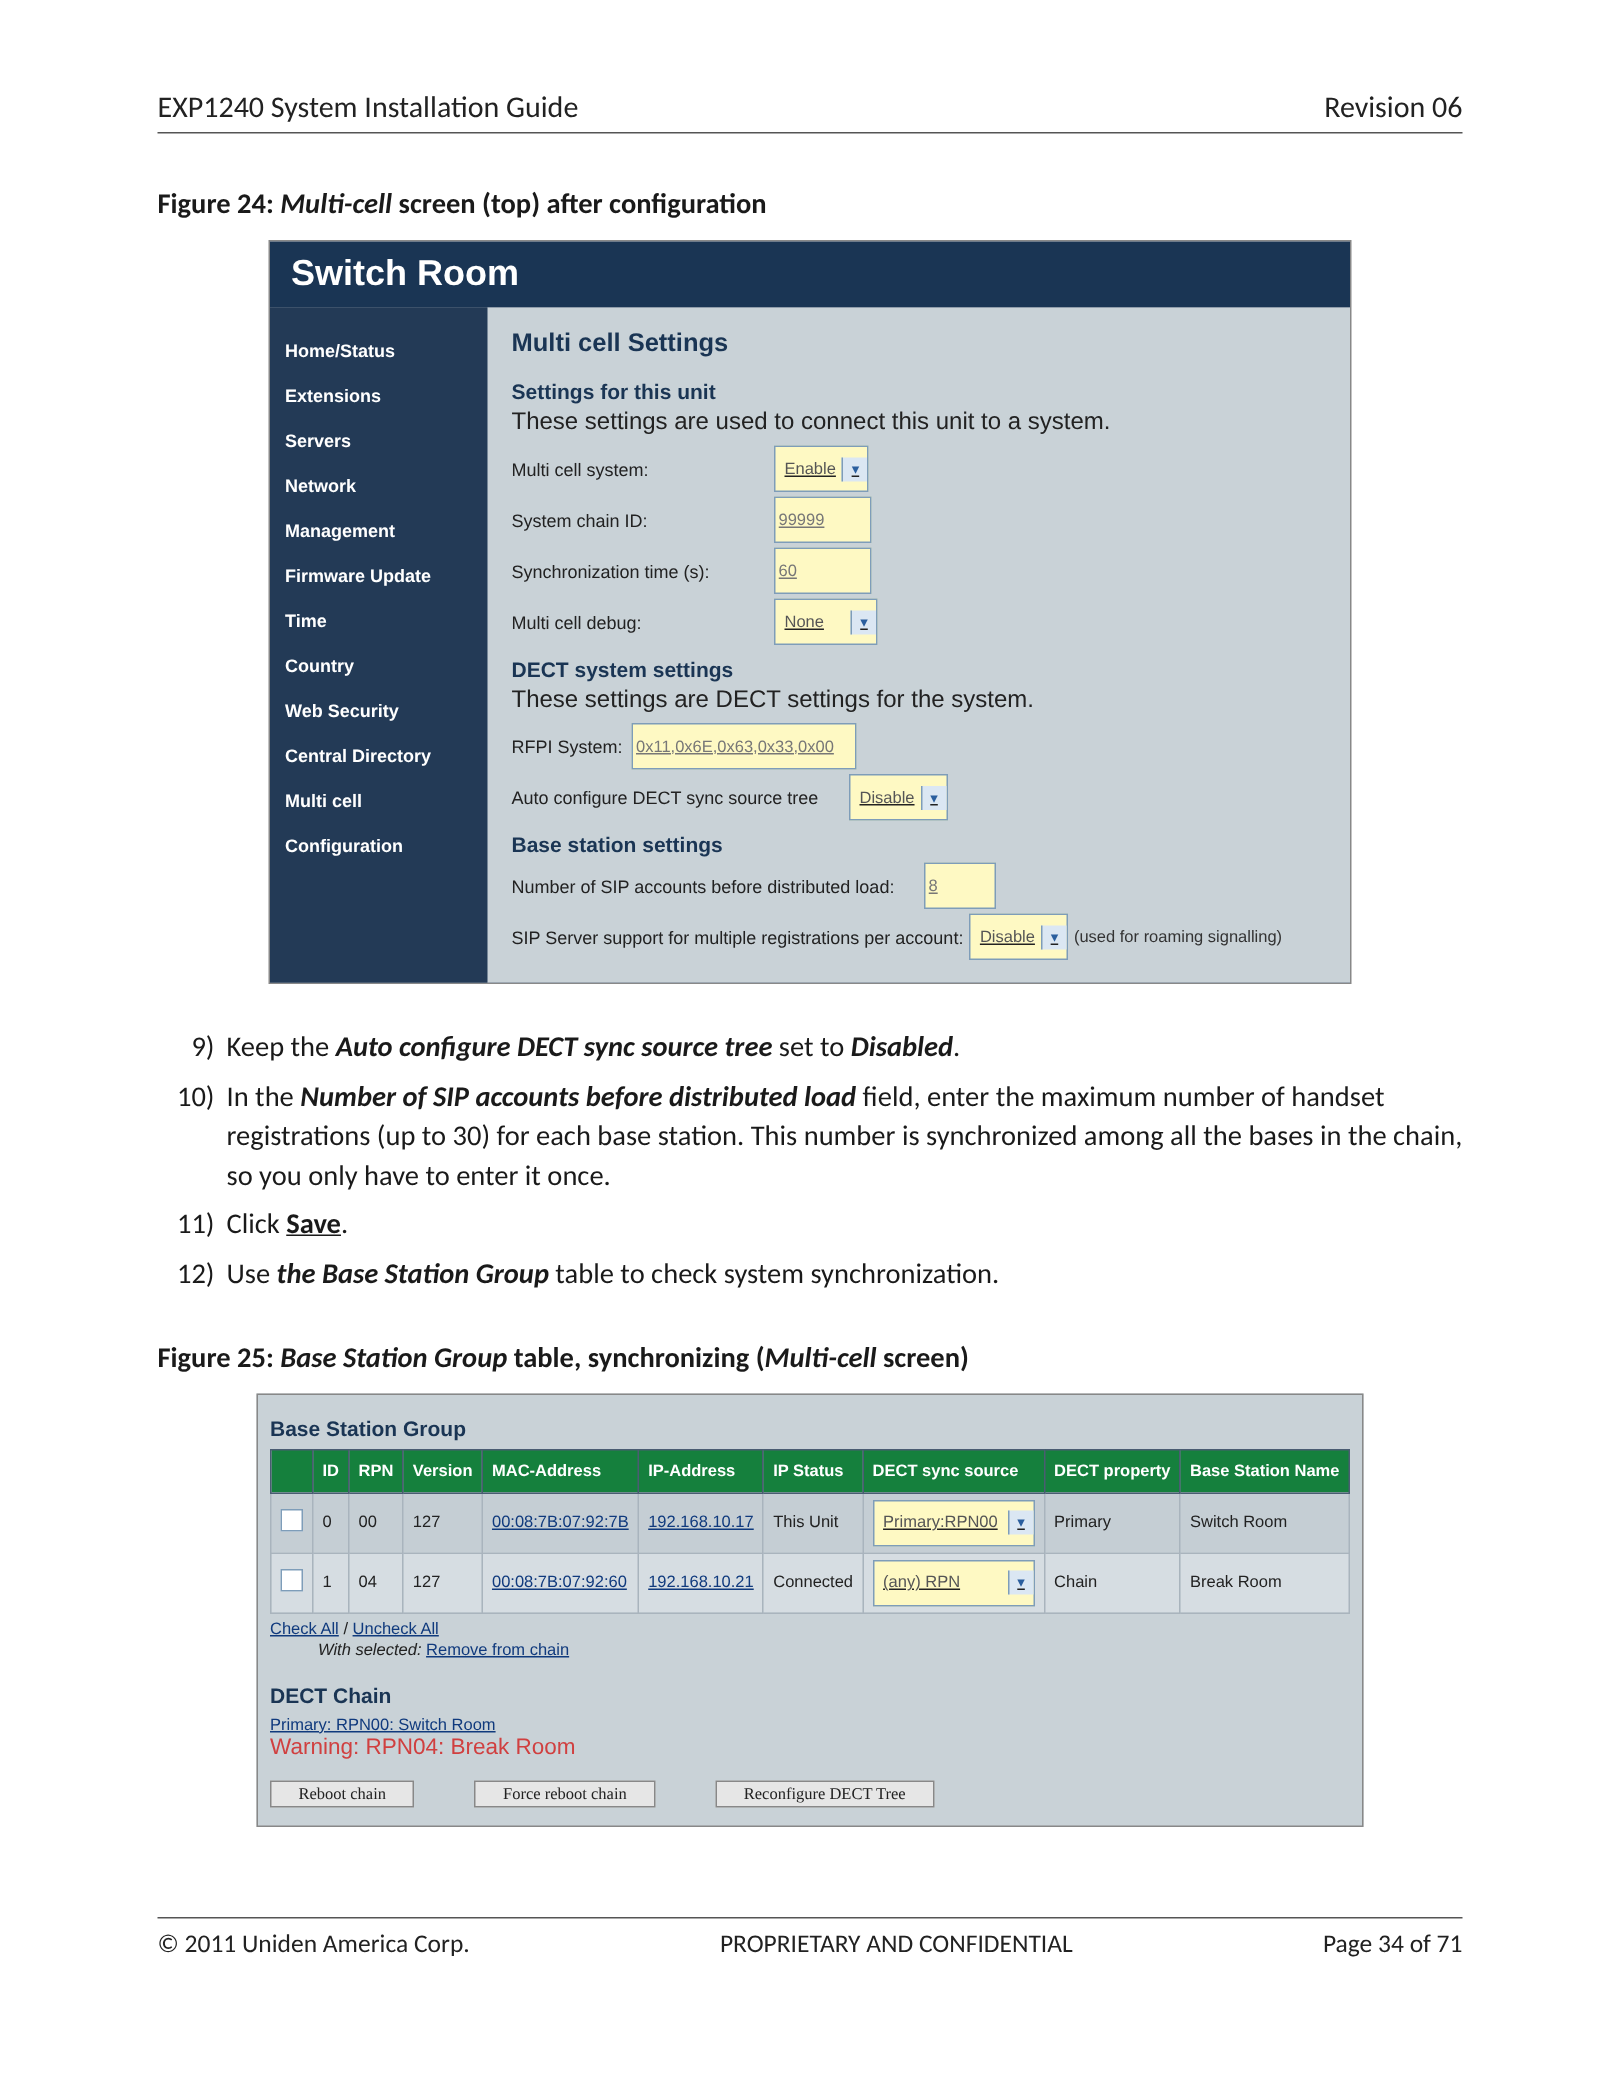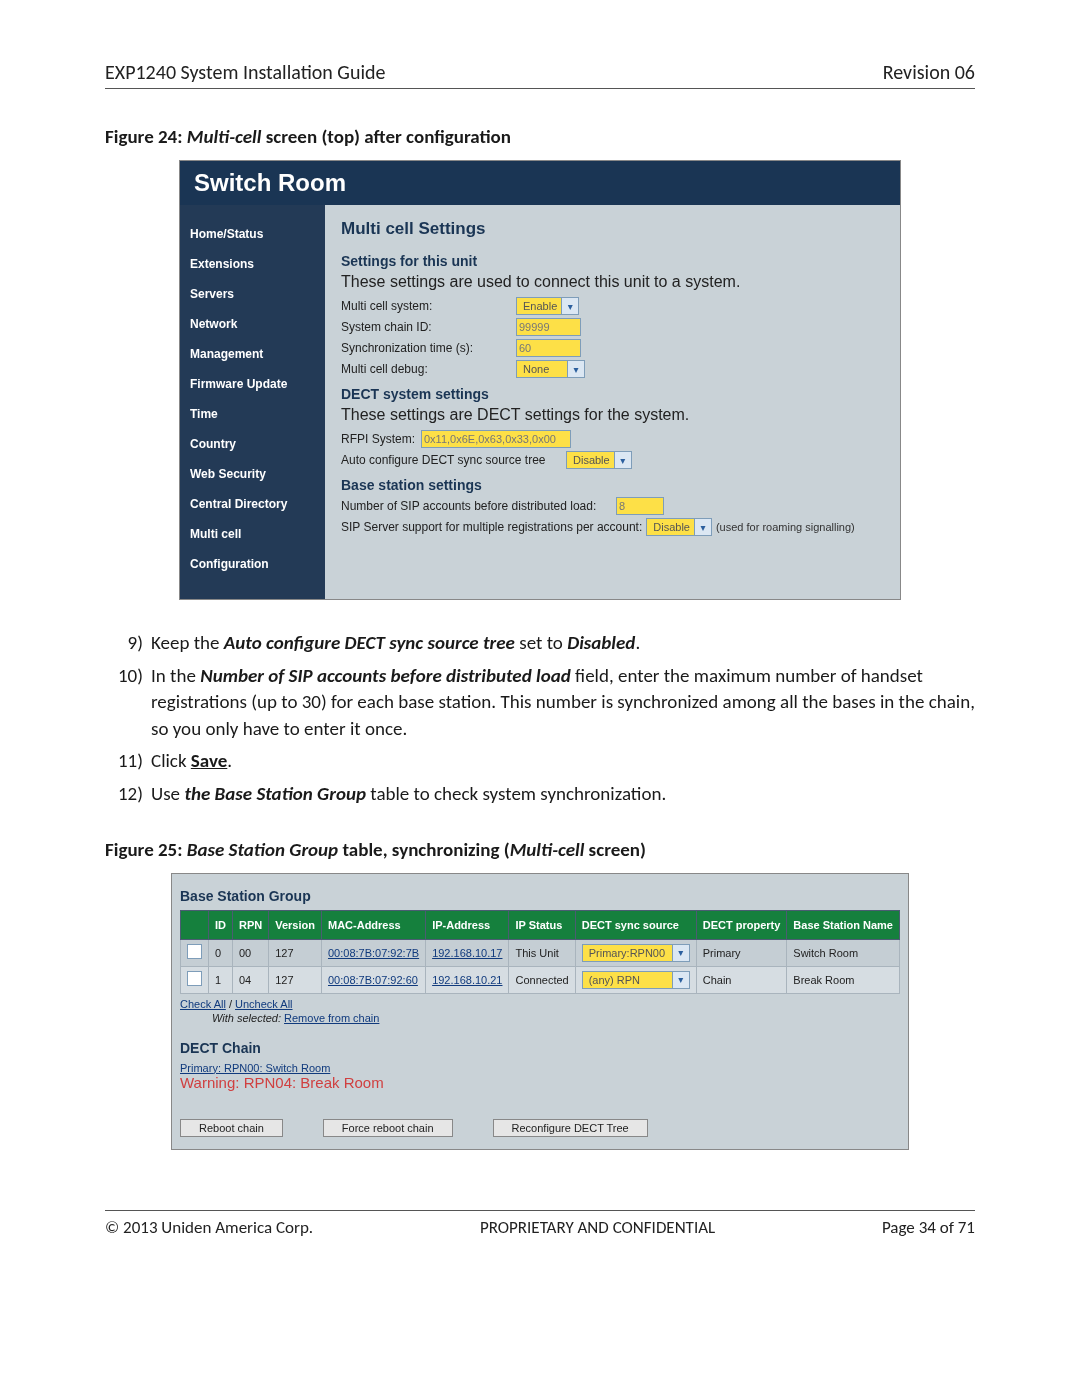--- a/index.html
+++ b/index.html
@@ -89,25 +89,26 @@
   .setting-row {
     display: flex;
     align-items: center;
     margin: 3px 0;
     font-size: 12px;
   }
   .setting-label { width: 175px; }
   .setting-label-sm { width: 80px; }
   .sel, .inp {
     border: 1px solid #7e9db9;
-    background: #fde047;
+    background: #fef9c3;
     font-size: 11px;
     padding: 1px 2px;
-    height: 18px;
+    height: 31px;
     box-sizing: border-box;
+    text-decoration: underline;
   }
   .sel {
     display: inline-flex;
     align-items: center;
     padding-right: 0;
   }
   .sel-txt { padding: 0 4px; color: #555; }
   .sel-btn {
     width: 16px; height: 16px;
     background: #dbe7f3;
@@ -172,21 +173,21 @@
     padding: 4px 6px;
     vertical-align: middle;
   }
   table.bsg tr.alt td { background:#d6dde2;}
   .chk {
     width: 13px; height:13px; border:1px solid #7e9db9; background:#fff; display:inline-block;
   }
   .lnk { color: #103a7d; text-decoration: underline; cursor:pointer;}
   .chain-link { color:#103a7d; text-decoration:underline; font-size:11px;}
   .chain-warn2 { color:#d04040; font-size:15px;}
-  .btn-row { margin-top:28px; }
+  .btn-row { margin-top:14px;font-family:Liberation Serif, serif; }
   .fbtn {
     background: #e6e6e6;
     border: 1px solid #888;
     padding: 2px 18px;
     font-size: 11px;
     margin-right: 40px;
     display:inline-block;
     cursor:pointer;
   }
   
@@ -377,17 +378,17 @@
     </div>
 
     <div class="sec-h2" style="margin-top:16px">DECT Chain</div>
     <div class="chain-link">Primary: RPN00: Switch Room</div>
     <div class="chain-warn2">Warning: RPN04: Break Room</div>
 
     <div class="btn-row" id="chain-btns"><span class="fbtn">Reboot chain</span><span class="fbtn">Force reboot chain</span><span class="fbtn">Reconfigure DECT Tree</span></div>
   </div>
 
   <div class="doc-footer">
-    <span>© 2013 Uniden America Corp.</span>
+    <span>© 2011 Uniden America Corp.</span>
     <span>PROPRIETARY AND CONFIDENTIAL</span>
     <span>Page 34 of 71</span>
   </div>
 </div>
 
 </body></html>

